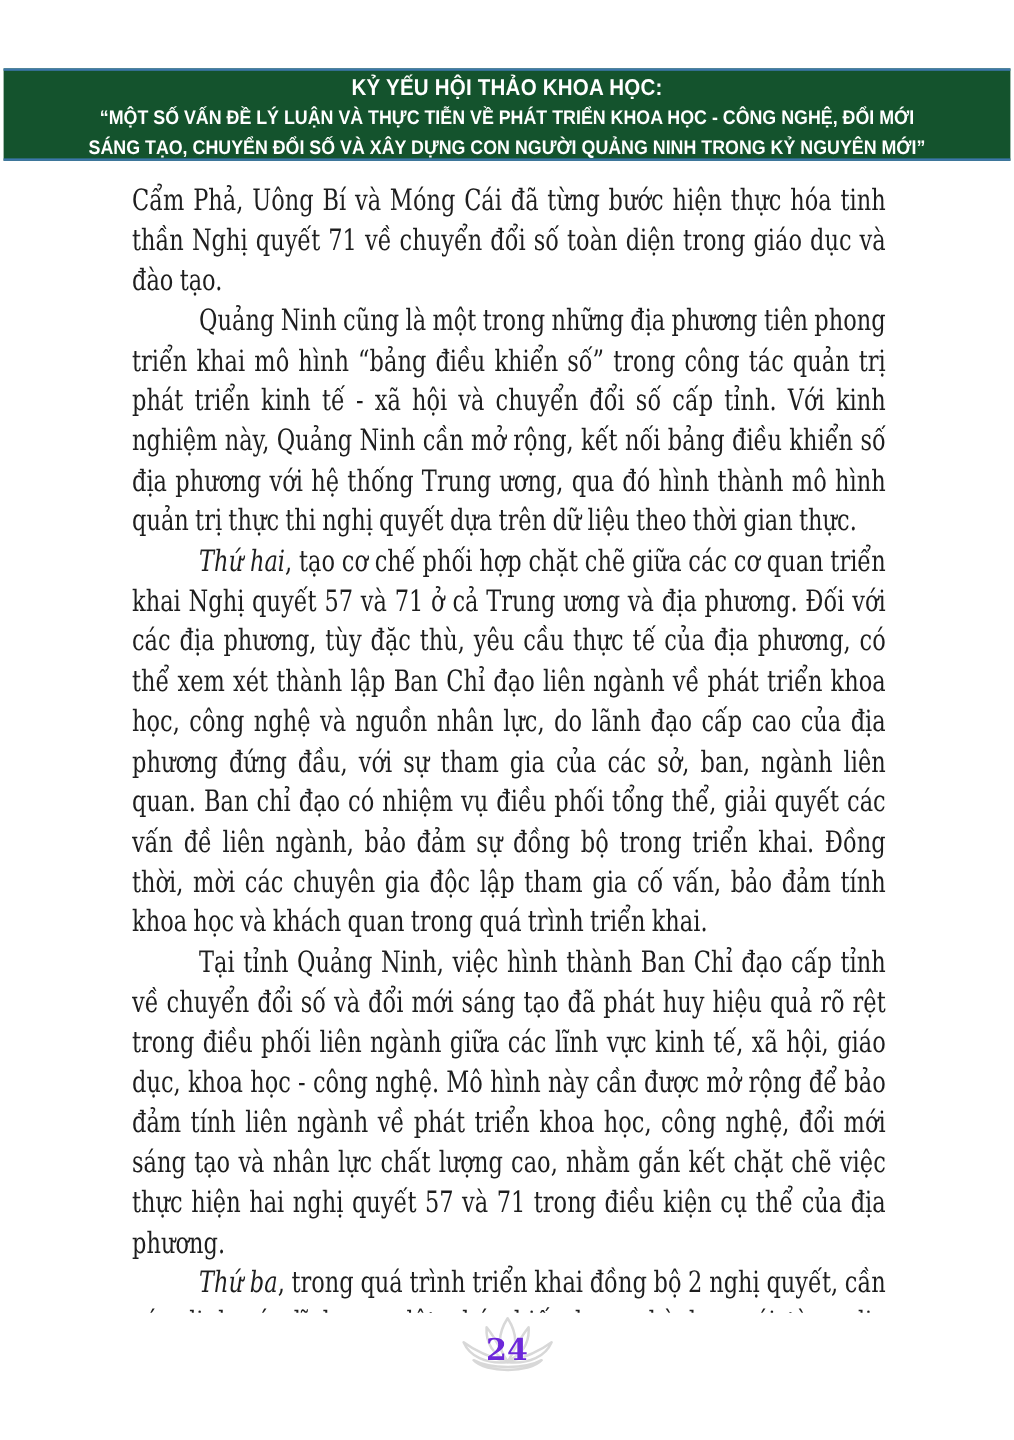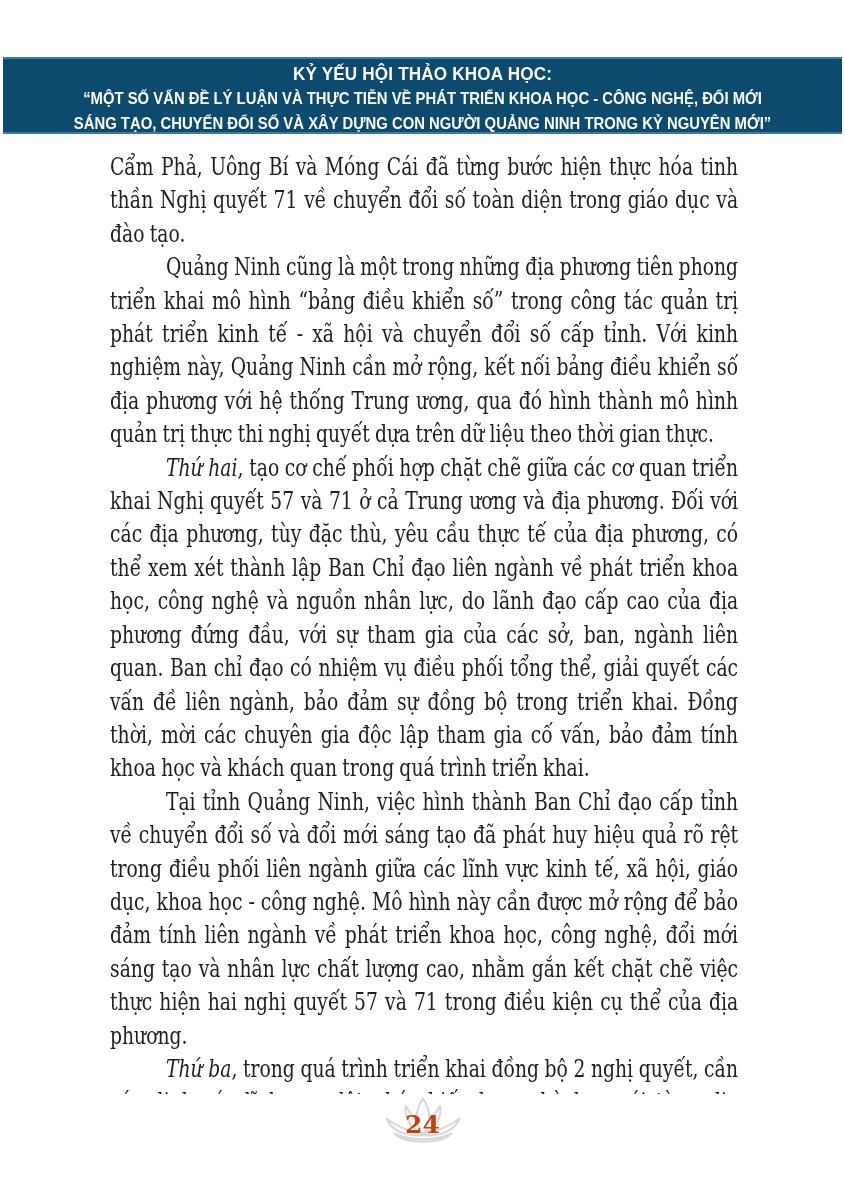--- a/index.html
+++ b/index.html
@@ -70,30 +70,30 @@
     width:100px; height:55px;
   }
   .page-number {
     position:absolute;
     left:50%; top:21px;
     transform:translateX(-50%);
     font-family:"DejaVu Serif", serif;
     font-weight:bold;
     font-size:25px;
     line-height:28px;
-    color:#c2410c;
+    color:#6d28d9;
     text-shadow:0 0 2px #ffffff;
   }
 </style>
 </head>
 <body>
 
 <div class="page">
 
-  <header class="banner" style="background: #0c4a6e; color: rgb(255, 255, 255);">
+  <header class="banner" style="background: #14532d; color: rgb(255, 255, 255);">
     <div class="banner-line banner-title">KỶ YẾU HỘI THẢO KHOA HỌC:</div>
     <div class="banner-line banner-sub">“MỘT SỐ VẤN ĐỀ LÝ LUẬN VÀ THỰC TIỄN VỀ PHÁT TRIỂN KHOA HỌC - CÔNG NGHỆ, ĐỔI MỚI</div>
     <div class="banner-line banner-sub">SÁNG TẠO, CHUYỂN ĐỔI SỐ VÀ XÂY DỰNG CON NGƯỜI QUẢNG NINH TRONG KỶ NGUYÊN MỚI”</div>
   </header>
 
   <main class="body-text" id="body-text" style="color: rgb(30, 30, 30);">
       <p class="para"><span>Cẩm Phả, Uông Bí và Móng Cái đã từng bước hiện thực hóa tinh thần Nghị quyết 71 về chuyển đổi số toàn diện trong giáo dục và đào tạo.</span></p>
       <p class="para indent"><span>Quảng Ninh cũng là một trong những địa phương tiên phong triển khai mô hình “bảng điều khiển số” trong công tác quản trị phát triển kinh tế - xã hội và chuyển đổi số cấp tỉnh. Với kinh nghiệm này, Quảng Ninh cần mở rộng, kết nối bảng điều khiển số địa phương với hệ thống Trung ương, qua đó hình thành mô hình quản trị thực thi nghị quyết dựa trên dữ liệu theo thời gian thực.</span></p>
       <p class="para indent"><span class="italic">Thứ hai</span><span>, tạo cơ chế phối hợp chặt chẽ giữa các cơ quan triển khai Nghị quyết 57 và 71 ở cả Trung ương và địa phương. Đối với các địa phương, tùy đặc thù, yêu cầu thực tế của địa phương, có thể xem xét thành lập Ban Chỉ đạo liên ngành về phát triển khoa học, công nghệ và nguồn nhân lực, do lãnh đạo cấp cao của địa phương đứng đầu, với sự tham gia của các sở, ban, ngành liên quan. Ban chỉ đạo có nhiệm vụ điều phối tổng thể, giải quyết các vấn đề liên ngành, bảo đảm sự đồng bộ trong triển khai. Đồng thời, mời các chuyên gia độc lập tham gia cố vấn, bảo đảm tính khoa học và khách quan trong quá trình triển khai.</span></p>
       <p class="para indent"><span>Tại tỉnh Quảng Ninh, việc hình thành Ban Chỉ đạo cấp tỉnh về chuyển đổi số và đổi mới sáng tạo đã phát huy hiệu quả rõ rệt trong điều phối liên ngành giữa các lĩnh vực kinh tế, xã hội, giáo dục, khoa học - công nghệ. Mô hình này cần được mở rộng để bảo đảm tính liên ngành về phát triển khoa học, công nghệ, đổi mới sáng tạo và nhân lực chất lượng cao, nhằm gắn kết chặt chẽ việc thực hiện hai nghị quyết 57 và 71 trong điều kiện cụ thể của địa phương.</span></p>

